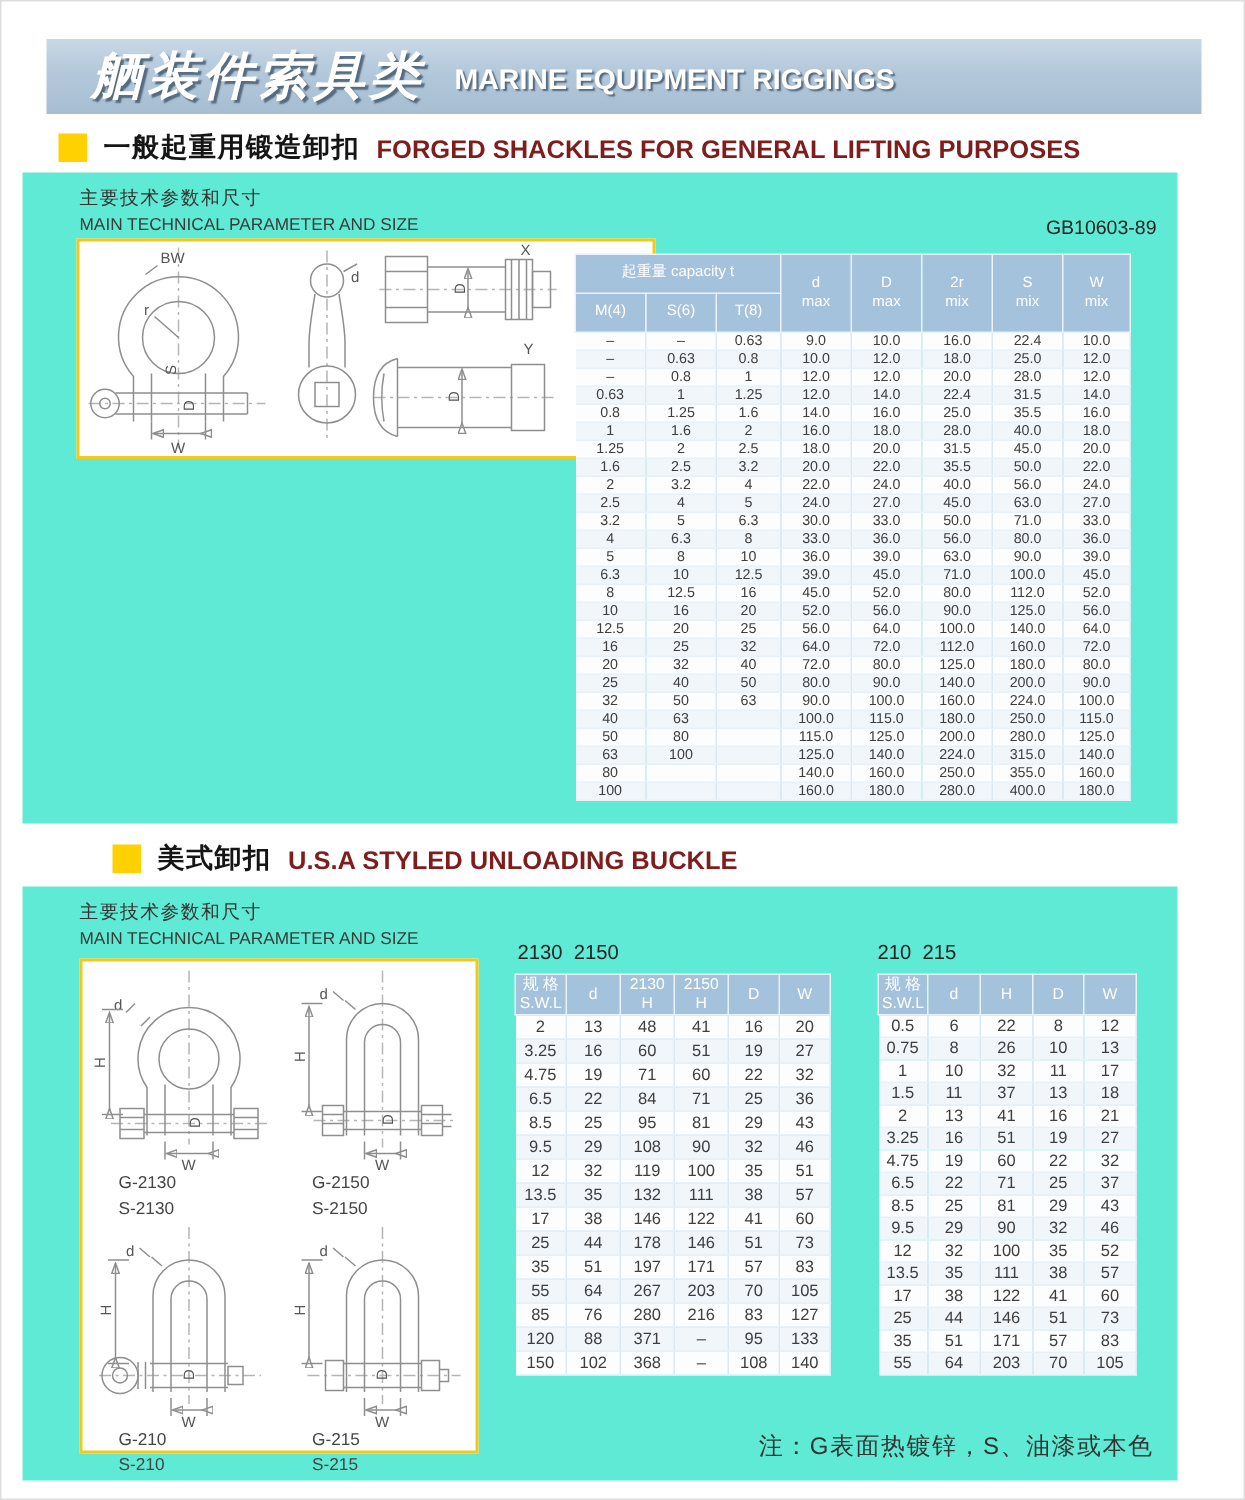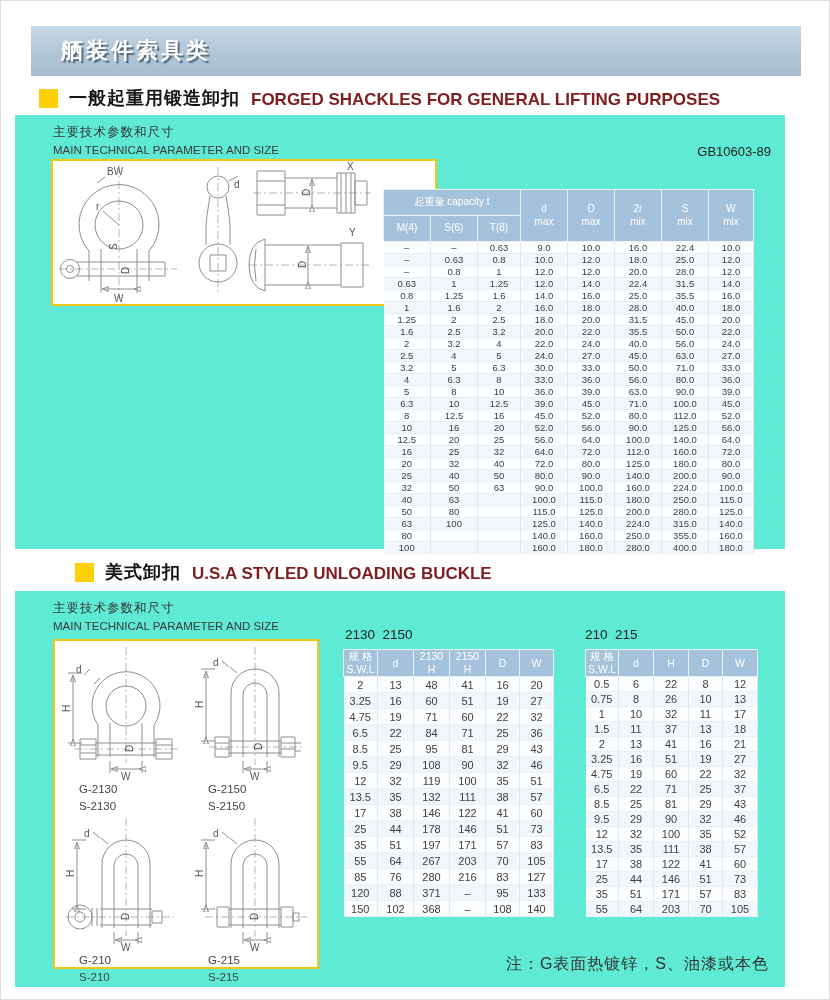--- a/index.html
+++ b/index.html
@@ -3,22 +3,22 @@
 <meta charset="utf-8">
 <style>
   * { margin:0; padding:0; box-sizing:border-box; }
   body { background:#f2f2f2; font-family:"Liberation Sans", sans-serif; }
   .page { position:relative; width:830px; height:1000px; background:#fff; border:1px solid #ddd; overflow:hidden; }
 
   
   .banner { position:absolute; left:30px; top:25px; width:770px; height:50px;
     background:linear-gradient(#c9d8e6 0%, #b3c8da 45%, #a6bdd2 100%);
     display:flex; align-items:center; padding-left:30px; gap:20px; }
-  .banner .zh { font-size:22px; font-weight:bold; color:#fff; letter-spacing:3px;
-    text-shadow:2px 2px 1px rgba(70,90,110,.85); }
+  .banner .zh { font-size:34px; font-weight:bold; color:#fff; letter-spacing:3px;
+    text-shadow:2px 2px 1px rgba(70,90,110,.85);font-style:italic; }
   .banner .en { font-size:19px; font-weight:bold; color:#fff;
     text-shadow:1.5px 1.5px 1px rgba(70,90,110,.85); padding-top:6px; }
 
   
   .sec-head { position:absolute; left:38px; display:flex; align-items:center; gap:11px; height:22px; }
   .sec-head .sq { width:19px; height:19px; background:#ffd100; flex:0 0 auto; }
   .sec-head .zh { font-size:18px; font-weight:bold; color:#151515; letter-spacing:1px; }
   .sec-head .en { font-size:17px; font-weight:bold; color:#7f1d1d; padding-top:4px;text-align:center; }
 
   
@@ -36,21 +36,21 @@
 
   
   table { border-collapse:collapse; table-layout:fixed; }
   .dtable { position:absolute; }
   .dtable th { background:#a5c2dc; color:#fff; font-weight:normal; white-space:pre-line;
     text-align:center; vertical-align:middle; border:1px solid #e9f2fa; line-height:1.25; }
   .dtable td { background:#fcfdfe; color:#3e3e3e; text-align:center; vertical-align:middle;
     border-right:1px solid #dde9f2; border-bottom:1px solid #e9f1f8; }
   .dtable tbody tr:nth-child(even) td { background:#f1f6fb; }
 
-  .t1 { left:368px; top:54px; width:370px; font-size:10px;margin-top:20px; }
+  .t1 { left:368px; top:54px; width:370px; font-size:10px; }
   .t1 th { font-size:10px; height:26px; }
   .t1 td { height:12px; font-size:9.5px; }
 
   .cap-a, .cap-b { position:absolute; top:36px; font-size:13.5px; color:#222; white-space:pre; }
   .cap-a { left:330px; } .cap-b { left:570px; }
 
   .ta { left:328px; top:58px; width:210px; }
   .tb { left:570px; top:58px; width:172px; }
   .ta th, .tb th { font-size:10.5px; height:26px; }
   .ta td { height:16px; font-size:11px; }
@@ -66,20 +66,21 @@
   .cell { display:flex; flex-direction:column; align-items:center; }
   .cell .capt { font-size:11.5px; color:#444; align-self:flex-start; padding-left:22px; line-height:1.5; }
 </style>
 </head>
 <body>
 
 <div class="page">
 
   <div class="banner">
     <span class="zh">舾装件索具类</span>
+    <span class="en">MARINE EQUIPMENT RIGGINGS</span>
   </div>
 
   <div class="sec-head" style="top:86px;">
     <span class="sq"></span>
     <span class="zh">一般起重用锻造卸扣</span>
     <span class="en">FORGED SHACKLES FOR GENERAL LIFTING PURPOSES</span>
   </div>
 
   <div class="panel panel1">
     <div class="param">

